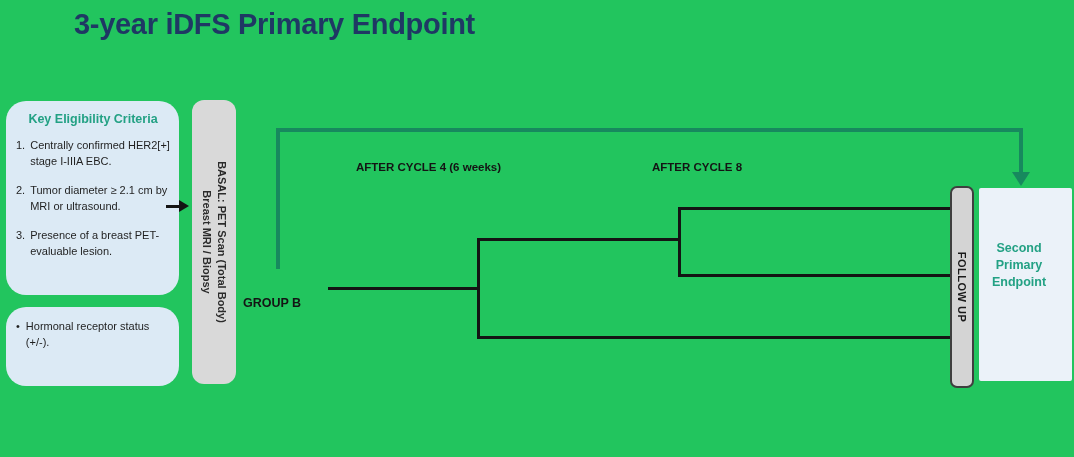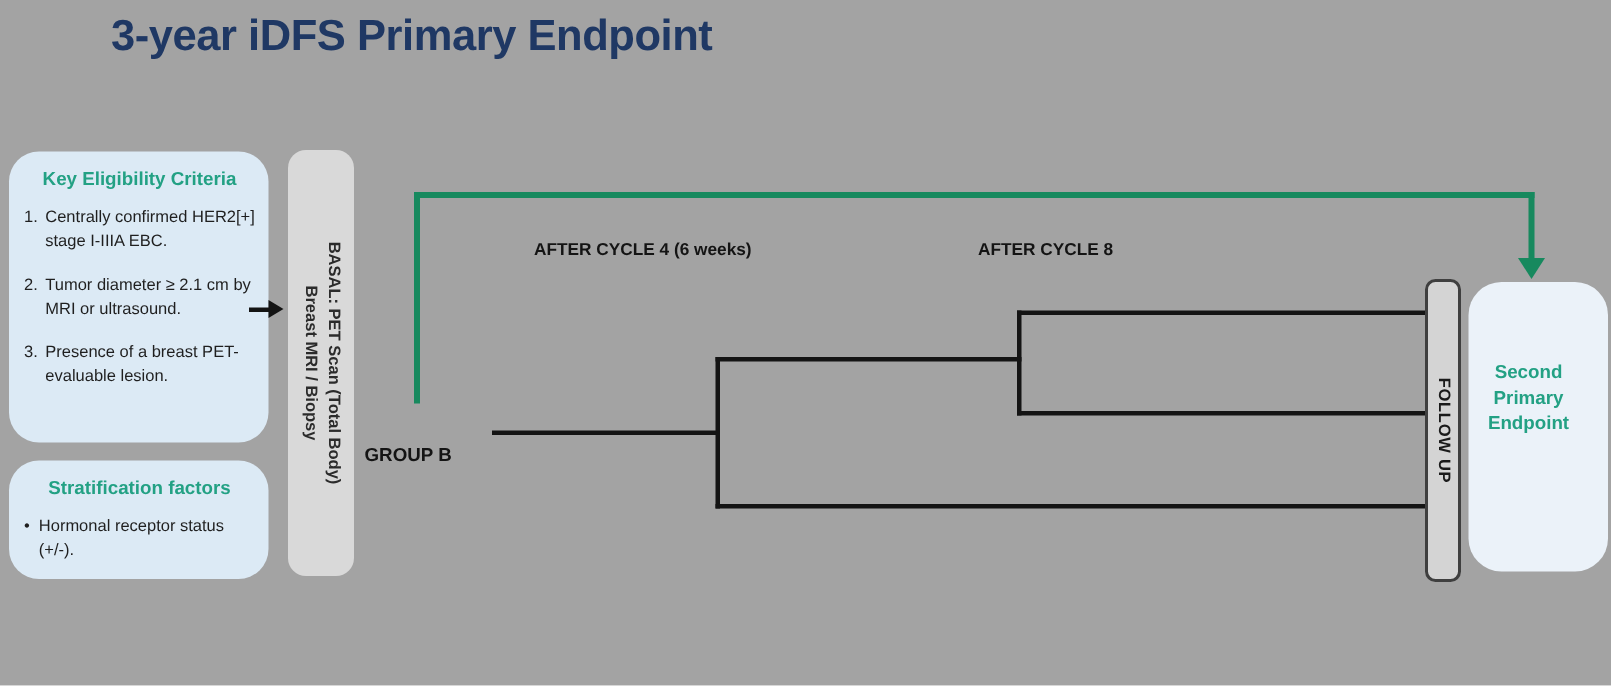--- a/index.html
+++ b/index.html
@@ -3,21 +3,21 @@
 <meta charset="utf-8">
 <style>
   :root{
     --navy:#1F3864; --teal:#23A184; --green-line:#17895E;
     --box-blue:#DCEAF5; --box-blue-light:#EBF2F9;
     --bar-gray:#D9D9D9; --followup-gray:#D4D4D4; --followup-border:#3F3F3F;
     --line-black:#141414; --text-dark:#1F1F1F;
   }
   html,body{margin:0;padding:0;background:#ffffff;}
   .stage{
-    position:relative; width:1074px; height:457px; background:#a3a3a3;
+    position:relative; width:1074px; height:457px; background:#22c55e;
     font-family:"Liberation Sans", sans-serif; overflow:hidden;
   }
   .title{
     position:absolute; left:74px; top:8px;
     font-size:29px; font-weight:bold; color:var(--navy); letter-spacing:-0.3px;
   }
   
   .info-box{
     position:absolute; background:var(--box-blue); border-radius:20px;
     box-sizing:border-box; color:var(--text-dark);
@@ -75,21 +75,21 @@
   .t-sub-top{ left:678px; top:207px; width:275px; height:3px; }
   .t-sub-mid{ left:678px; top:274px; width:275px; height:3px; }
   
   .flow-label{ position:absolute; font-weight:bold; color:#141414; font-size:11.5px; }
   .lbl-cycle2{ left:356px; top:161px; }
   .lbl-cycle8{ left:652px; top:161px; }
   .lbl-groupb{ left:243px; top:296px; font-size:12.5px;text-align:center; }
   
   .endpoint-box{
     position:absolute; left:979px; top:188px; width:93px; height:193px;
-    background:var(--box-blue-light); border-radius:22px; box-sizing:border-box;
+    background:var(--box-blue-light); border-radius:2px; box-sizing:border-box;
     padding:52px 24px 0 11px; text-align:center;
   }
   .endpoint-heading{ color:var(--teal); font-weight:bold; font-size:12.5px; line-height:17px; }
   .endpoint-bullet{ margin-top:13px; color:#222222; font-size:11.5px; line-height:17px; }
 </style>
 </head>
 <body>
 
 <div class="stage">
 
@@ -105,21 +105,20 @@
       <span class="num">2.</span>
       <span>Tumor diameter ≥ 2.1 cm by MRI or ultrasound.</span>
     </div>
     <div class="num-item">
       <span class="num">3.</span>
       <span>Presence of a breast PET-evaluable lesion.</span>
     </div>
   </div>
 
   <div class="info-box strat-box">
-    <div class="info-heading">Stratification factors</div>
     <div class="bullet-item">
       <span>•</span>
       <span>Hormonal receptor status (+/-).</span>
     </div>
   </div>
 
   <div class="arrow-shaft"></div>
   <div class="arrow-head"></div>
 
   <div class="basal-bar">

